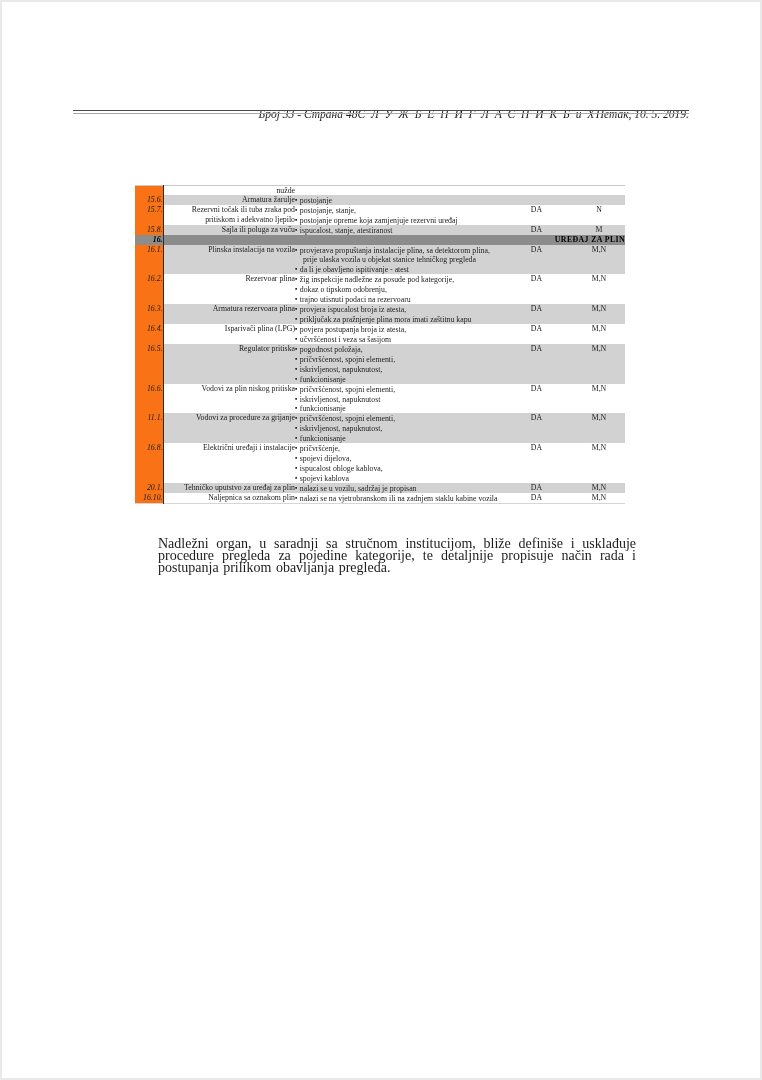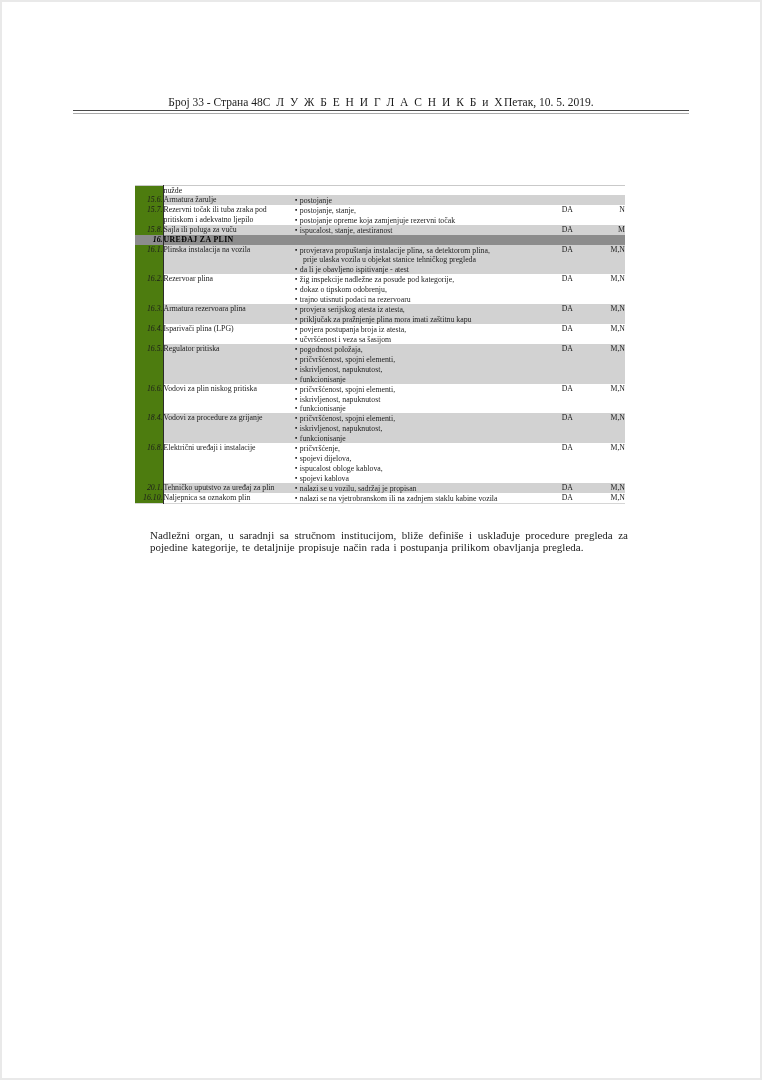--- a/index.html
+++ b/index.html
@@ -10,66 +10,66 @@
     color:var(--text,#1c1c1c);
     position:relative;
     overflow:hidden;
   }
   .page{
     position:absolute;inset:0;
     box-shadow:inset 0 0 0 2px #e9e9e9;
   }
   
   .header{
-    position:absolute;top:96px;left:73px;width:616px;
-    display:flex;justify-content:center;align-items:baseline;
-    font-size:11.5px;line-height:13px;white-space:nowrap;
+    position:absolute;top:108px;left:73px;width:616px;
+    display:flex;justify-content:flex-end;align-items:baseline;
+    font-size:11.5px;line-height:13px;white-space:nowrap;font-style:italic;
   }
   .header .title{letter-spacing:1.5px;}
   .header-rule{
     position:absolute;top:110px;left:73px;width:616px;height:2px;
     border-top:1.4px solid var(--rule-dark,#4a4a4a);
     border-bottom:1px solid #a9a9a9;
   }
   
   .tbl-wrap{position:absolute;top:185px;left:135px;width:490px;}
   table.insp{
     border-collapse:collapse;table-layout:fixed;width:490px;
     font-size:7.8px;line-height:9.45px;
     border-top:1px solid #c9c9c9;border-bottom:1px solid #d6d6d6;
   }
   table.insp td{padding:0;vertical-align:top;word-wrap:break-word;}
   td.c-num{
     font-style:italic;text-align:right;padding-right:3px;
-    border-right:1px solid #2b2b2b;background:#4d7c0f;
-  }
-  td.c-desc{padding-left:4px;padding-right:3px;}
+    border-right:1px solid #2b2b2b;background:#f97316;
+  }
+  td.c-desc{padding-left:4px;padding-right:3px;text-align:right;}
   td.c-bul{padding-left:2px;padding-right:4px;}
-  td.c-da,td.c-mn{text-align:right;vertical-align:middle;}
+  td.c-da,td.c-mn{text-align:center;vertical-align:middle;}
   tr.row-gray td.c-desc,tr.row-gray td.c-bul,
   tr.row-gray td.c-da,tr.row-gray td.c-mn{background:var(--row-gray,#d2d2d2);}
   tr.row-white td.c-desc,tr.row-white td.c-bul,
   tr.row-white td.c-da,tr.row-white td.c-mn{background:#ffffff;}
   tr.section-row td{
     background:var(--section-bg,#8c8c8c) !important;
     font-weight:bold;color:#000;
   }
   tr.section-row td.c-num{background:var(--section-bg,#8c8c8c);font-family:Liberation Serif, serif;}
-  tr.section-row td.c-sectitle{padding-left:0;letter-spacing:.4px;}
+  tr.section-row td.c-sectitle{padding-left:0;letter-spacing:.4px;text-align:right;}
   .bullet-line{
     padding-left:8px;text-indent:-8px;
   }
   .bullet-line .marker{
     font-size:6.5px;vertical-align:0.5px;padding-right:2.5px;
   }
   
   .footnote{
     position:absolute;top:530px;left:150px;width:478px;
-    font-size:11px;line-height:11.8px;
-    text-align:justify;margin:0;
+    font-size:14px;line-height:11.8px;
+    text-align:justify;margin:8px;
     word-spacing:1px;
   }
 </style>
 </head>
 <body>
 
 <div class="page">
 
   <div class="header">
     <span>Број 33 - Страна 48</span>
@@ -102,21 +102,21 @@
               <div class="bullet-line"><span class="marker">▪</span><span>postojanje</span></div>
             </td>
             <td class="c-da"></td>
             <td class="c-mn"></td>
           </tr>
           <tr class="row-white">
             <td class="c-num">15.7.</td>
             <td class="c-desc">Rezervni točak ili tuba zraka pod pritiskom i adekvatno ljepilo</td>
             <td class="c-bul">
               <div class="bullet-line"><span class="marker">▪</span><span>postojanje, stanje,</span></div>
-              <div class="bullet-line"><span class="marker">▪</span><span>postojanje opreme koja zamjenjuje rezervni točak</span></div>
+              <div class="bullet-line"><span class="marker">▪</span><span>postojanje opreme koja zamjenjuje rezervni uređaj</span></div>
             </td>
             <td class="c-da">DA</td>
             <td class="c-mn">N</td>
           </tr>
           <tr class="row-gray">
             <td class="c-num">15.8.</td>
             <td class="c-desc">Sajla ili poluga za vuču</td>
             <td class="c-bul">
               <div class="bullet-line"><span class="marker">▪</span><span>ispucalost, stanje, atestiranost</span></div>
             </td>
@@ -145,21 +145,21 @@
               <div class="bullet-line"><span class="marker">▪</span><span>dokaz o tipskom odobrenju,</span></div>
               <div class="bullet-line"><span class="marker">▪</span><span>trajno utisnuti podaci na rezervoaru</span></div>
             </td>
             <td class="c-da">DA</td>
             <td class="c-mn">M,N</td>
           </tr>
           <tr class="row-gray">
             <td class="c-num">16.3.</td>
             <td class="c-desc">Armatura rezervoara plina</td>
             <td class="c-bul">
-              <div class="bullet-line"><span class="marker">▪</span><span>provjera serijskog atesta iz atesta,</span></div>
+              <div class="bullet-line"><span class="marker">▪</span><span>provjera ispucalost broja iz atesta,</span></div>
               <div class="bullet-line"><span class="marker">▪</span><span>priključak za pražnjenje plina mora imati zaštitnu kapu</span></div>
             </td>
             <td class="c-da">DA</td>
             <td class="c-mn">M,N</td>
           </tr>
           <tr class="row-white">
             <td class="c-num">16.4.</td>
             <td class="c-desc">Isparivači plina (LPG)</td>
             <td class="c-bul">
               <div class="bullet-line"><span class="marker">▪</span><span>povjera postupanja broja iz atesta,</span></div>
@@ -185,21 +185,21 @@
             <td class="c-desc">Vodovi za plin niskog pritiska</td>
             <td class="c-bul">
               <div class="bullet-line"><span class="marker">▪</span><span>pričvršćenost, spojni elementi,</span></div>
               <div class="bullet-line"><span class="marker">▪</span><span>iskrivljenost, napuknutost</span></div>
               <div class="bullet-line"><span class="marker">▪</span><span>funkcionisanje</span></div>
             </td>
             <td class="c-da">DA</td>
             <td class="c-mn">M,N</td>
           </tr>
           <tr class="row-gray">
-            <td class="c-num">18.4.</td>
+            <td class="c-num">11.1.</td>
             <td class="c-desc">Vodovi za procedure za grijanje</td>
             <td class="c-bul">
               <div class="bullet-line"><span class="marker">▪</span><span>pričvršćenost, spojni elementi,</span></div>
               <div class="bullet-line"><span class="marker">▪</span><span>iskrivljenost, napuknutost,</span></div>
               <div class="bullet-line"><span class="marker">▪</span><span>funkcionisanje</span></div>
             </td>
             <td class="c-da">DA</td>
             <td class="c-mn">M,N</td>
           </tr>
           <tr class="row-white">

